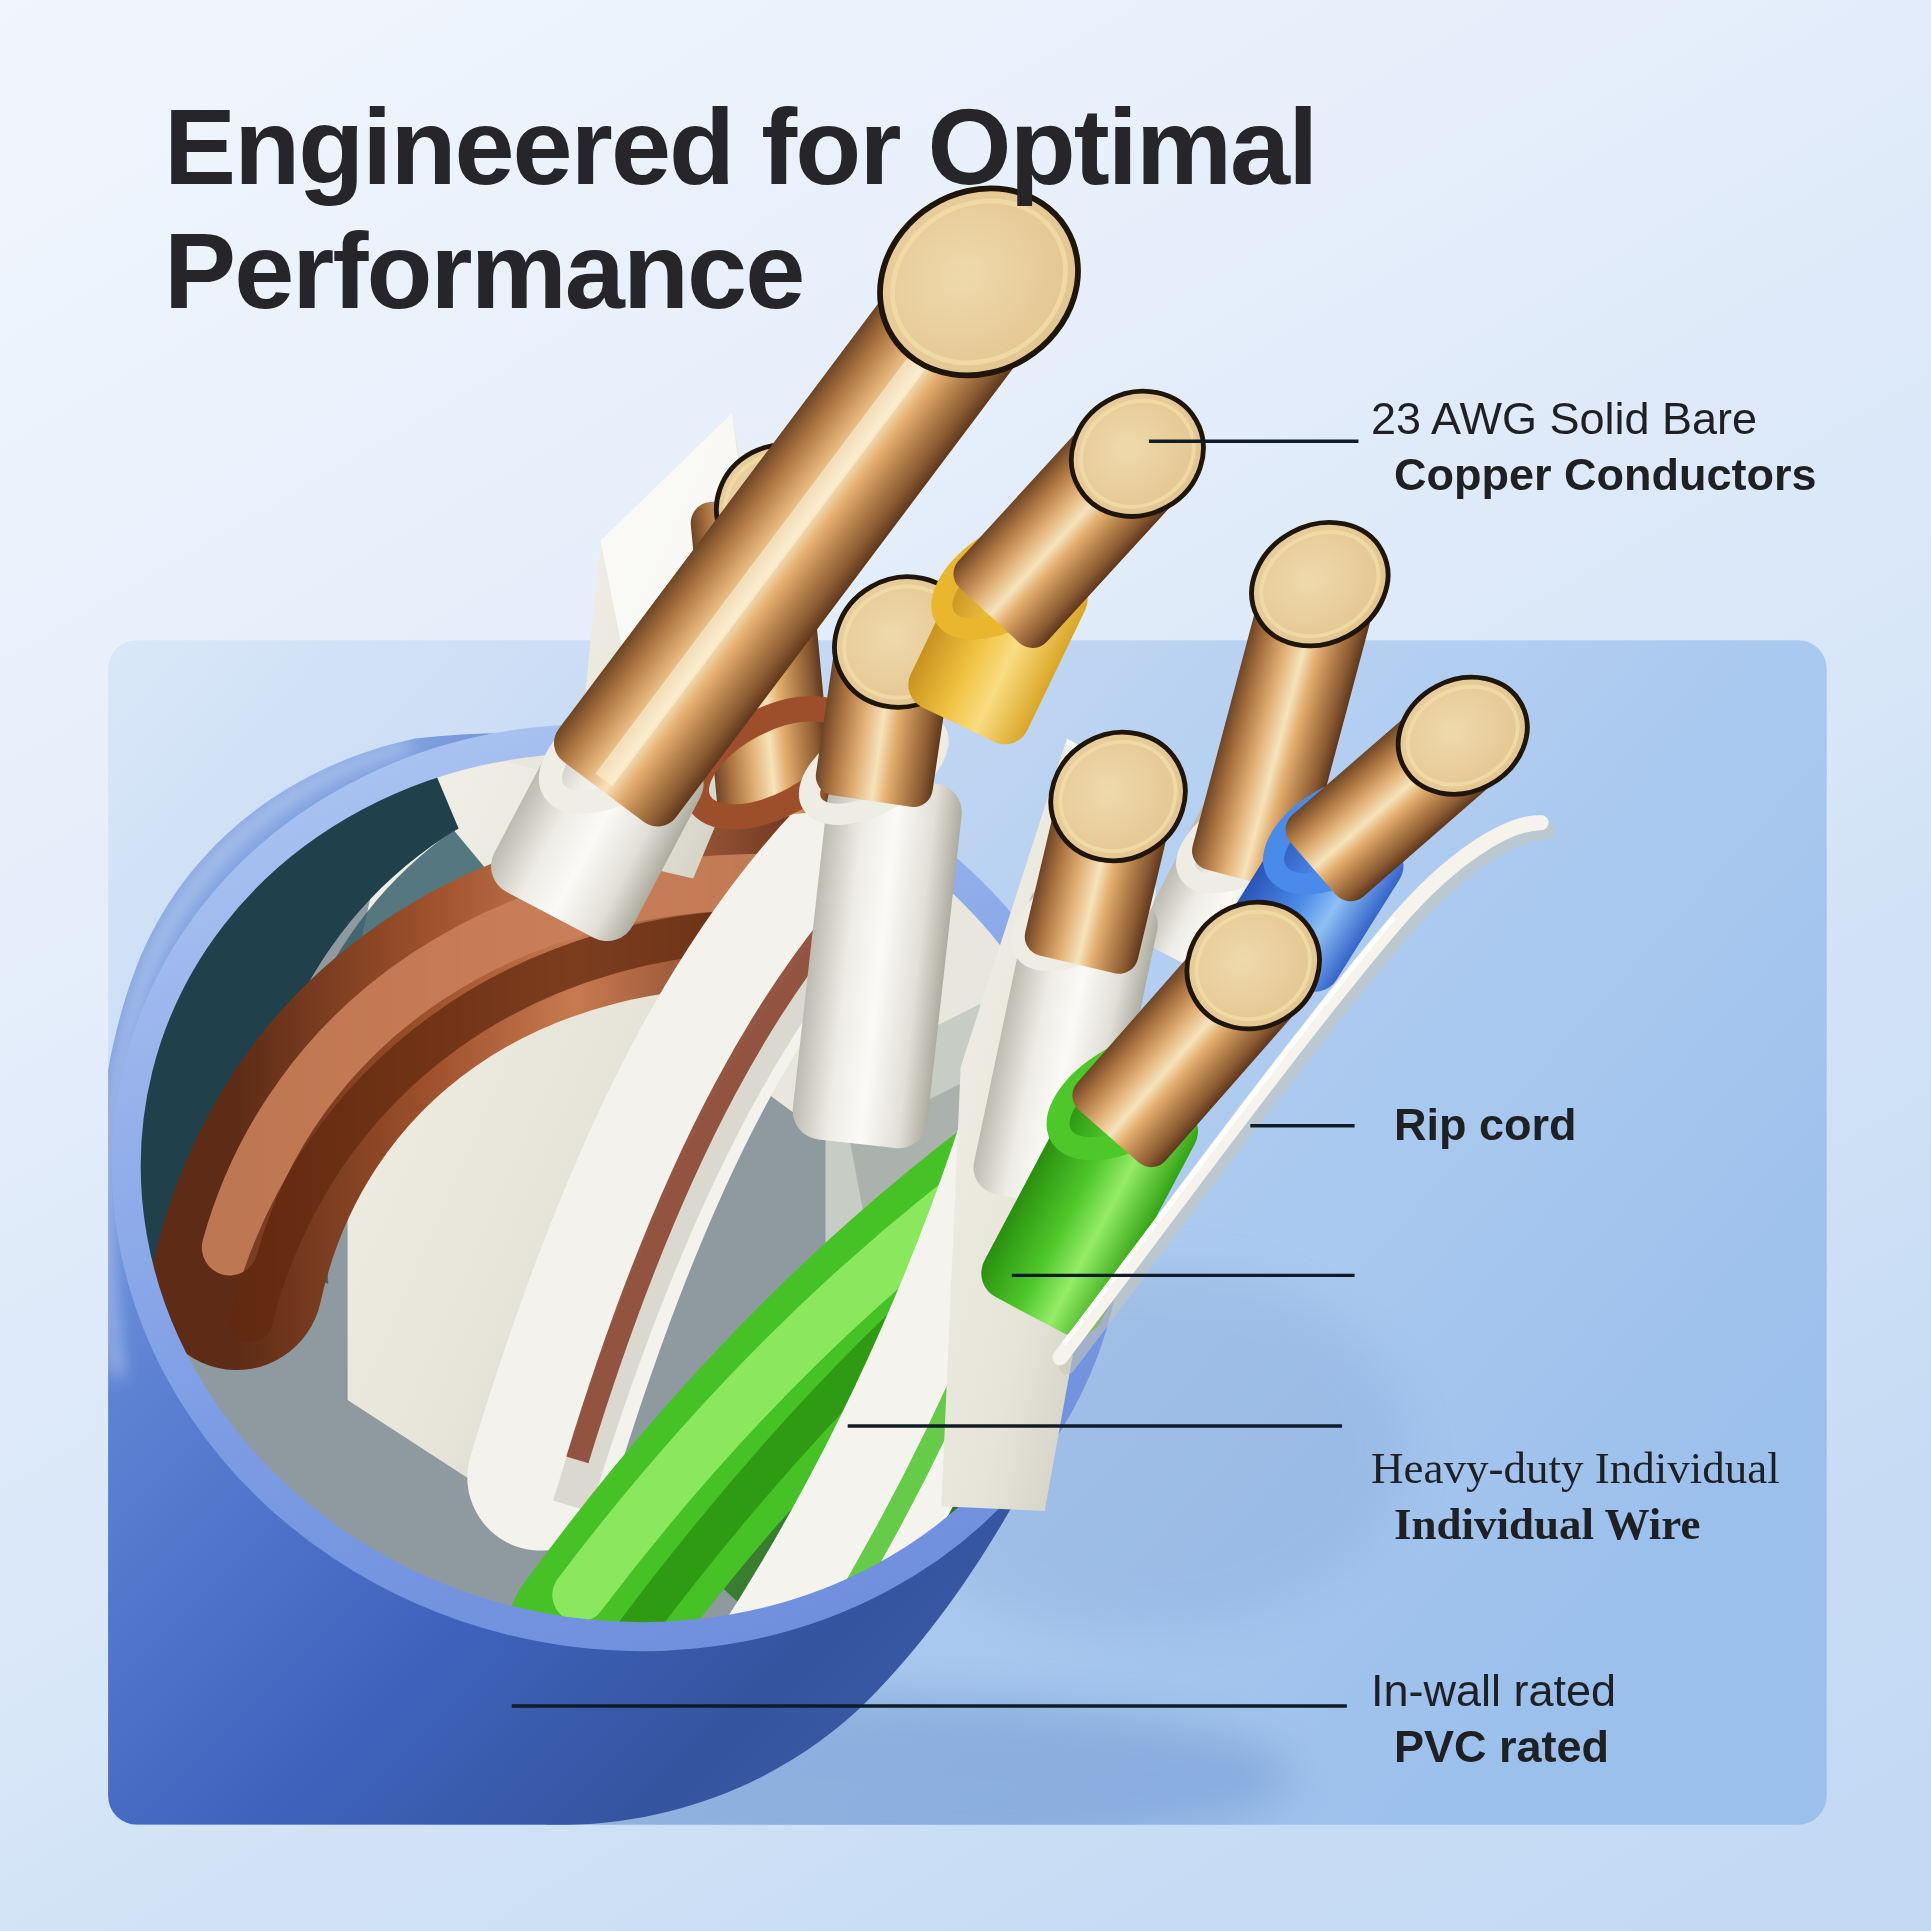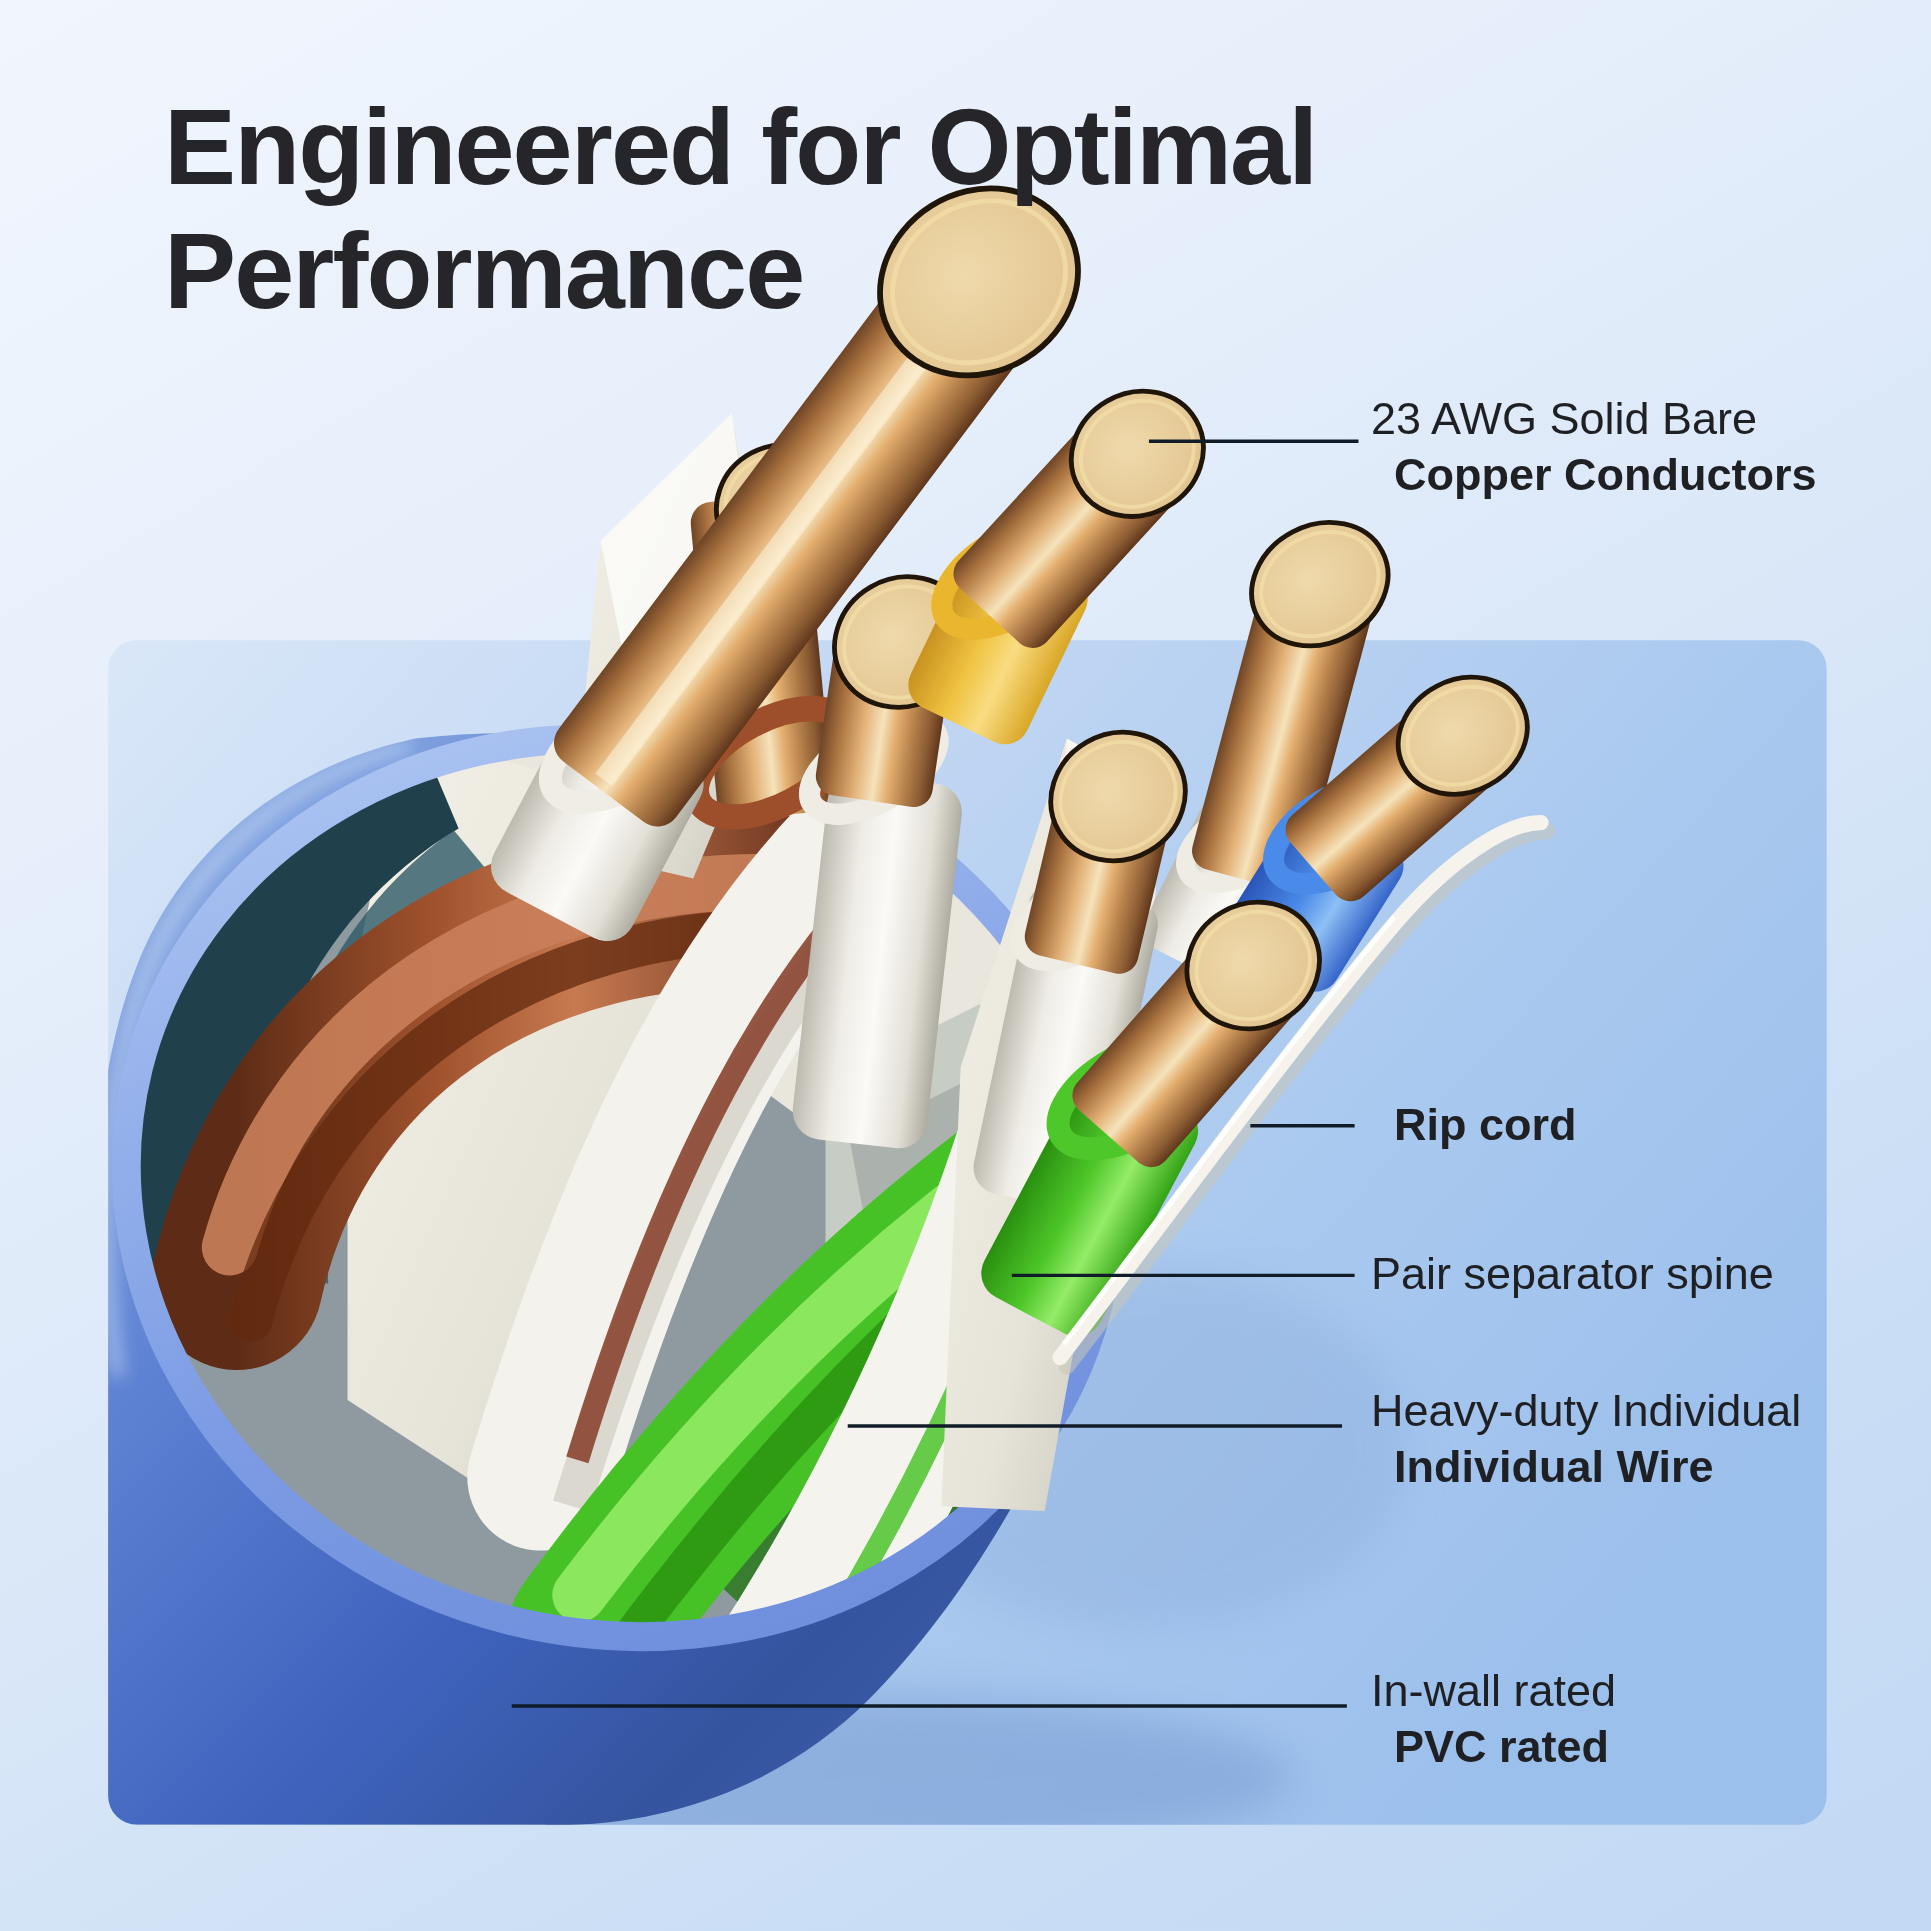--- a/index.html
+++ b/index.html
@@ -15,21 +15,21 @@
     color:#26262a;white-space:nowrap;
   }
   .callout{position:absolute;font-size:45px;line-height:56px;color:#1f2024;white-space:nowrap;}
   .callout .ln{display:block;font-weight:400;}
   .callout .ln.bold{font-weight:700;margin-left:23px;}
   .callout .ln:empty{display:none;}
   
   #co-copper   {left:1371px;top:391px;}
   #co-ripcord  {left:1371px;top:1097px;text-align:center;}
   #co-spine    {left:1371px;top:1246px;}
-  #co-wire     {left:1371px;top:1383px;}
+  #co-wire     {left:1371px;top:1440px;font-family:Liberation Serif, serif;}
   #co-jacket   {left:1371px;top:1663px;}
 </style>
 </head>
 <body>
 
 <div class="stage">
 
 <svg width="1931" height="1931" viewBox="0 0 2000 2000">
   <defs>
     <linearGradient id="panelGrad" x1="0" y1="0" x2="1" y2="0.62">
@@ -297,24 +297,20 @@
   </div>
 
   <div class="callout" id="co-copper">
     <span class="ln">23 AWG Solid Bare</span>
     <span class="ln bold">Copper Conductors</span>
   </div>
   <div class="callout" id="co-ripcord">
     <span class="ln bold">Rip cord</span>
 
   </div>
-  <div class="callout" id="co-spine">
-    <span class="ln">Pair separator spine</span>
-
-  </div>
   <div class="callout" id="co-wire">
     <span class="ln">Heavy-duty Individual</span>
     <span class="ln bold">Individual Wire</span>
   </div>
   <div class="callout" id="co-jacket">
     <span class="ln">In-wall rated</span>
     <span class="ln bold">PVC rated</span>
   </div>
 
 </div>

